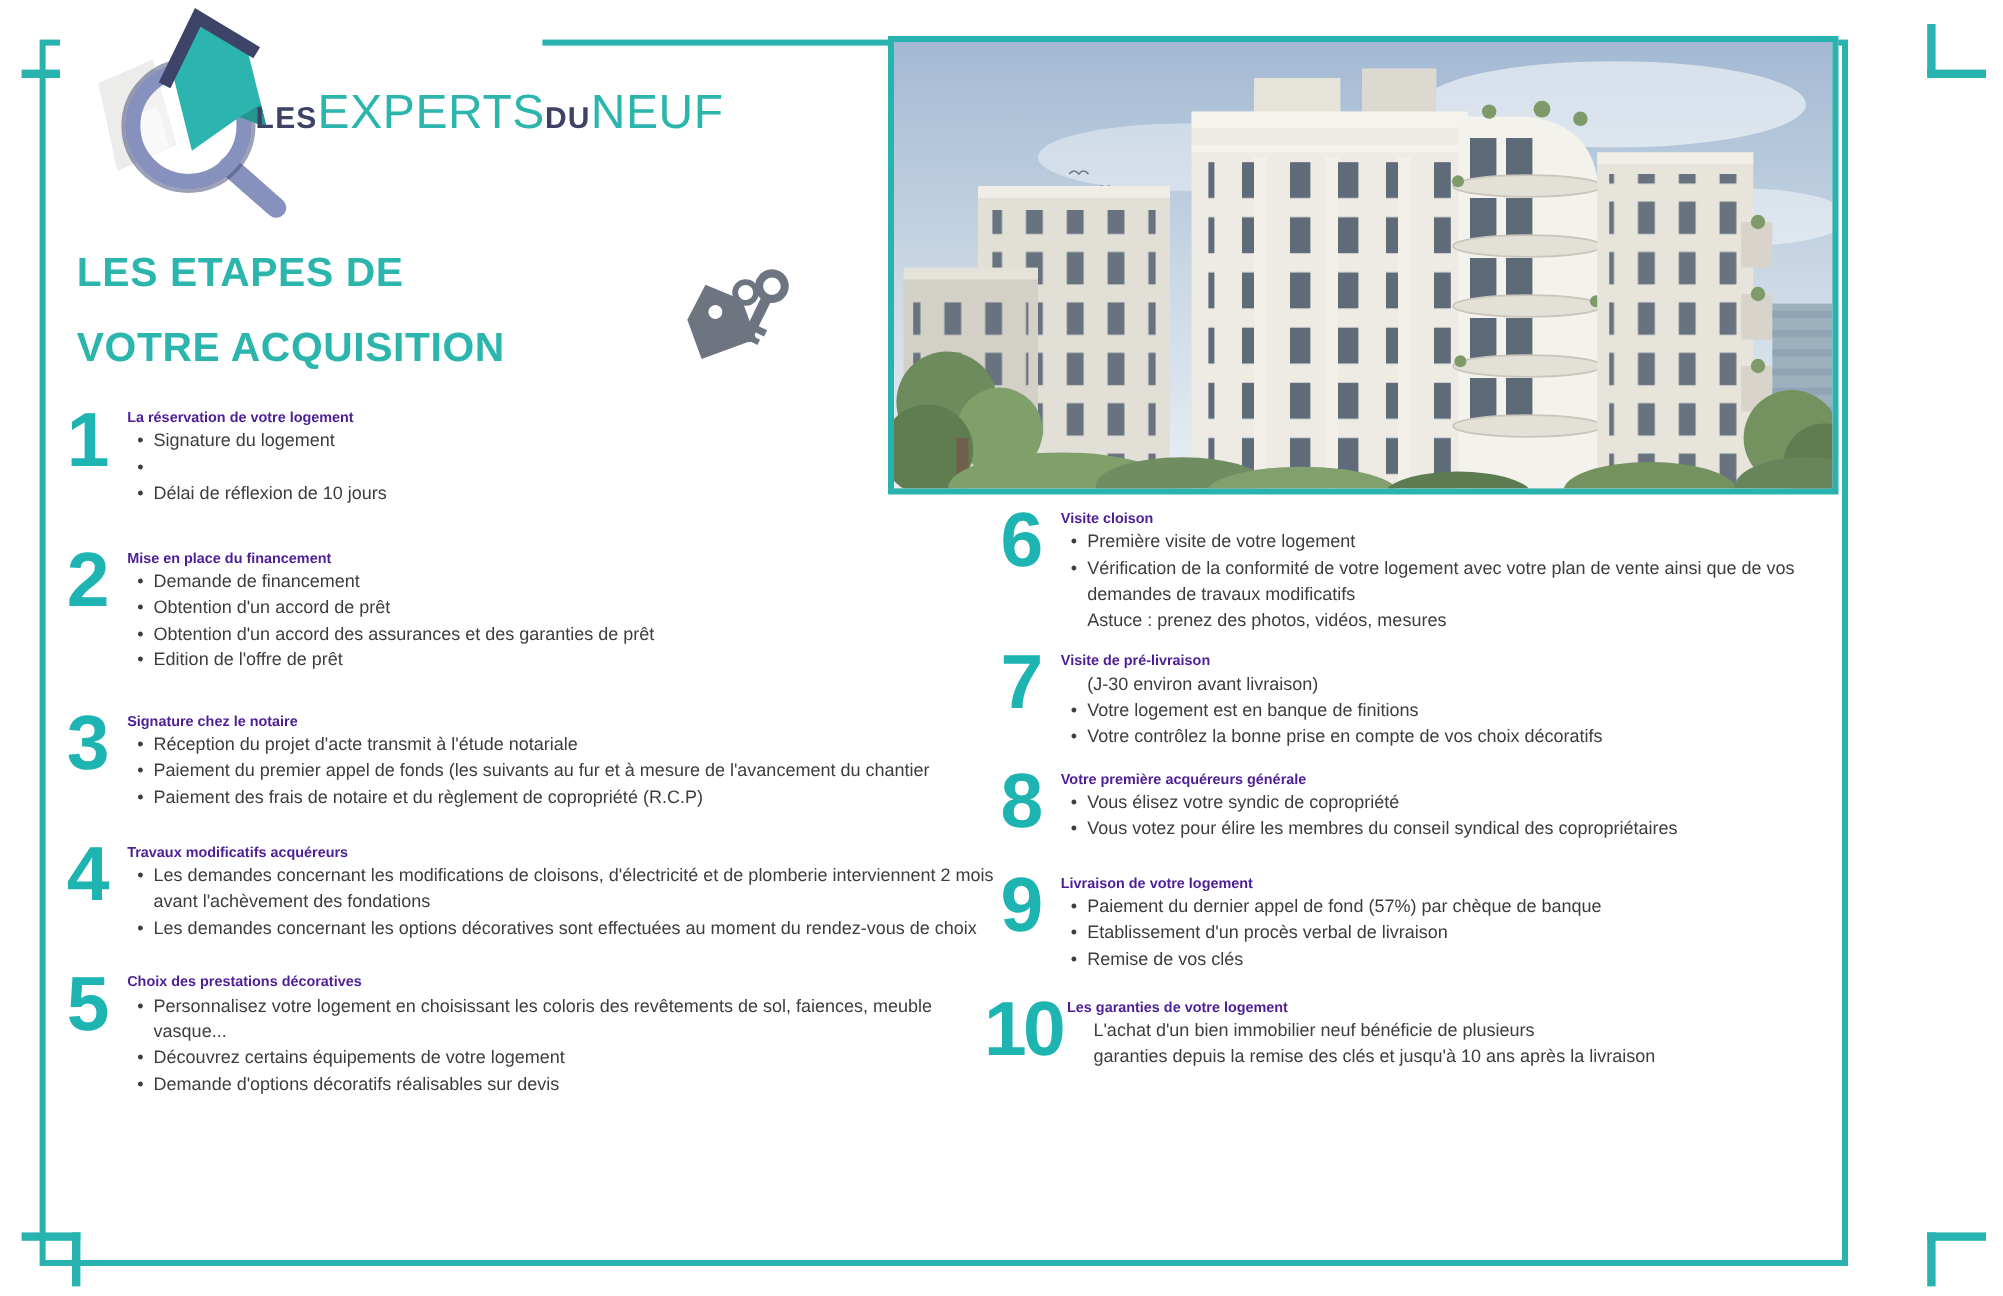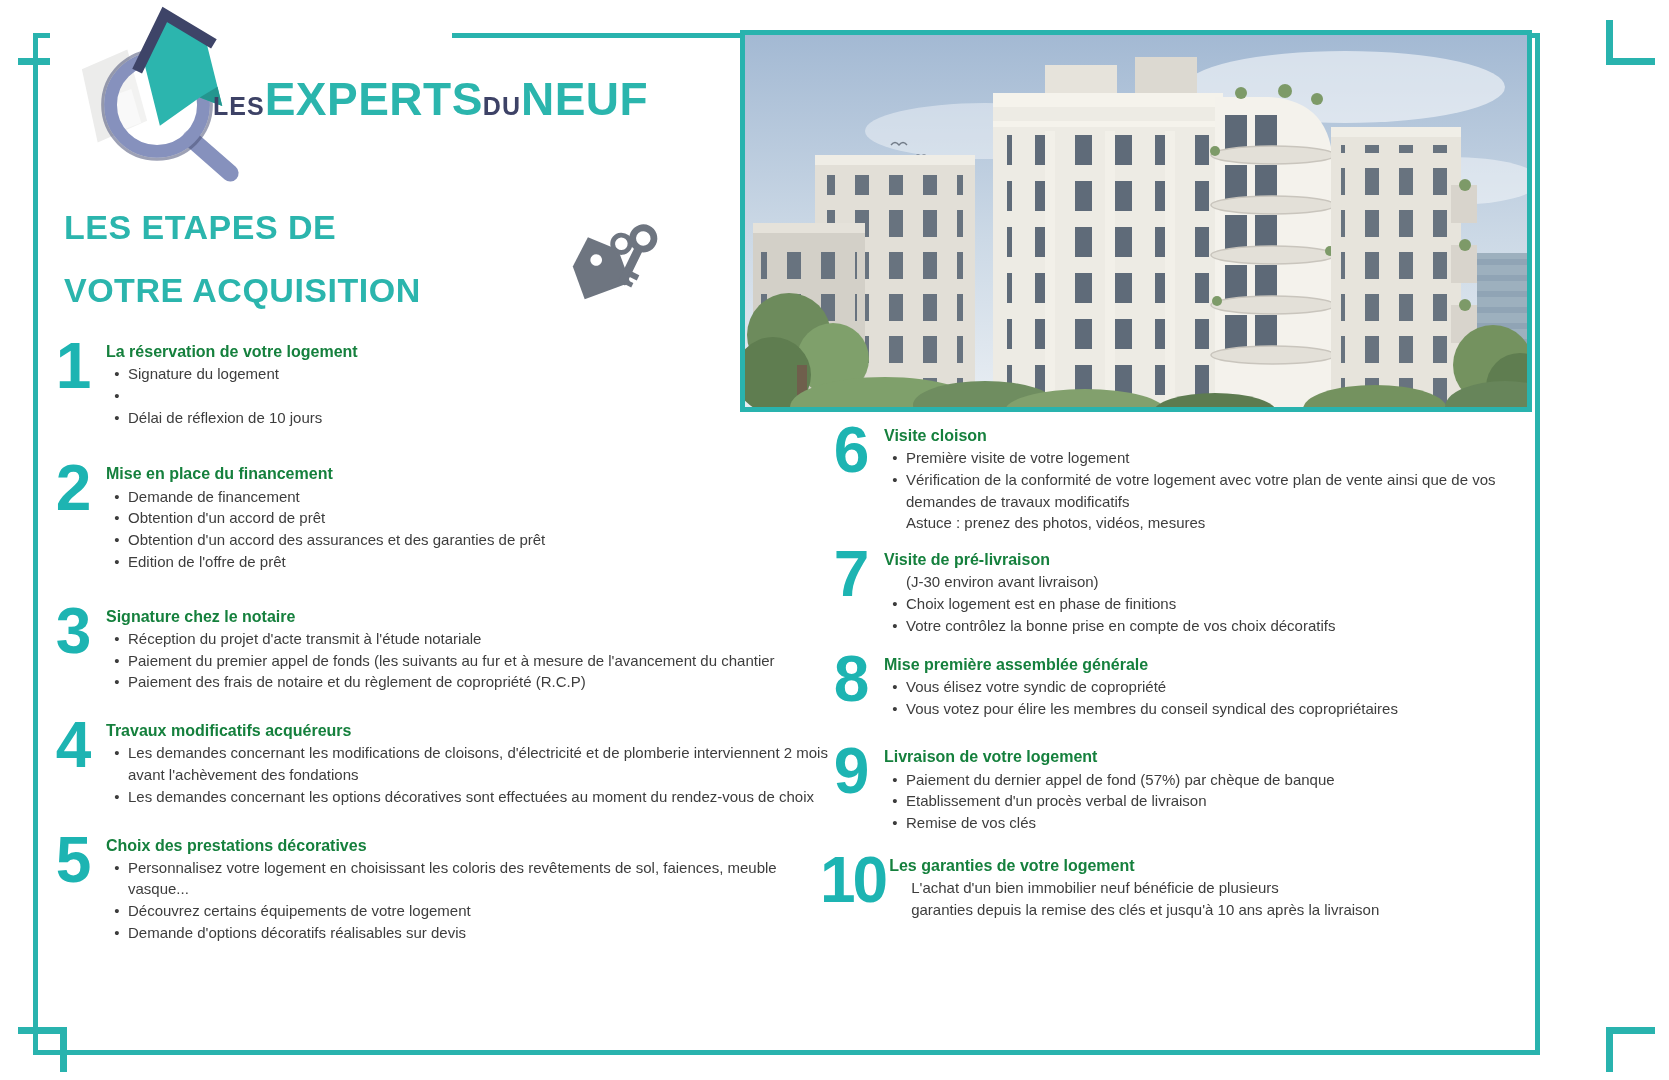--- a/index.html
+++ b/index.html
@@ -19,21 +19,21 @@
   .mark.bl{left:18px;bottom:8px;border-right:7px solid #29b3ae;border-top:7px solid #29b3ae;}
 
   
   .logo-patch{position:absolute;left:50px;top:0;width:402px;height:182px;background:#fff;z-index:3;}
   .logo-glass{position:absolute;left:70px;top:2px;z-index:5;}
   .brand-text{
     position:absolute;left:213px;top:72px;z-index:5;display:flex;align-items:baseline;
     white-space:nowrap;
   }
   .brand-small{font-size:25px;font-weight:700;color:#3d4266;letter-spacing:1px;}
-  .brand-big{font-size:46px;font-weight:700;color:#2bb5ad;letter-spacing:0.5px;}
+  .brand-big{font-size:40px;font-weight:400;color:#2bb5ad;letter-spacing:0.5px;}
 
   
   .main-title{position:absolute;left:64px;top:196px;z-index:2;width:560px;
     font-size:34px;font-weight:800;color:#2bb5ad;line-height:63px;letter-spacing:0.5px;}
   .keys-wrap{position:absolute;left:558px;top:216px;z-index:2;transform:rotate(-4deg);}
 
   
   .photo{
     position:absolute;left:740px;top:30px;width:792px;height:382px;
     border:5px solid #29b3ae;box-sizing:border-box;z-index:4;overflow:hidden;background:#cdd9e6;
@@ -50,21 +50,21 @@
   .col-left .step:nth-child(5){margin-top:26px;}
   .col-right .step:nth-child(2){margin-top:14px;}
   .col-right .step:nth-child(3){margin-top:16px;}
   .col-right .step:nth-child(4){margin-top:26px;}
   .col-right .step:nth-child(5){margin-top:20px;}
   .step-num{
     flex:0 0 60px;font-size:64px;font-weight:800;color:#1db4b2;line-height:0.95;
     text-align:center;margin-top:-4px;letter-spacing:-3px;white-space:nowrap;
   }
   .step-body{flex:1;padding-left:4px;min-width:0;}
-  .step-heading{font-size:16px;font-weight:700;color:#15803d;line-height:1.45;}
+  .step-heading{font-size:12px;font-weight:700;color:#4c1d95;line-height:1.45;}
   .line{display:flex;font-size:15px;color:#3d3d3d;line-height:1.45;}
   .line .dot{flex:0 0 22px;text-align:center;}
   .line.sub{padding-left:22px;}
 </style>
 </head>
 <body>
 
 <div class="mark tl"></div>
 <div class="mark tr"></div>
 <div class="mark br"></div>
@@ -335,32 +335,32 @@
     </div>
     <div class="step">
       <div class="step-num">7</div>
       <div class="step-body">
         <div class="step-heading">Visite de pré-livraison</div>
         <div class="line sub">
           <span class="txt">(J-30 environ avant livraison)</span>
         </div>
         <div class="line">
           <span class="dot">•</span>
-          <span class="txt">Choix logement est en phase de finitions</span>
+          <span class="txt">Votre logement est en banque de finitions</span>
         </div>
         <div class="line">
           <span class="dot">•</span>
           <span class="txt">Votre contrôlez la bonne prise en compte de vos choix décoratifs</span>
         </div>
       </div>
     </div>
     <div class="step">
       <div class="step-num">8</div>
       <div class="step-body">
-        <div class="step-heading">Mise première assemblée générale</div>
+        <div class="step-heading">Votre première acquéreurs générale</div>
         <div class="line">
           <span class="dot">•</span>
           <span class="txt">Vous élisez votre syndic de copropriété</span>
         </div>
         <div class="line">
           <span class="dot">•</span>
           <span class="txt">Vous votez pour élire les membres du conseil syndical des copropriétaires</span>
         </div>
       </div>
     </div>

